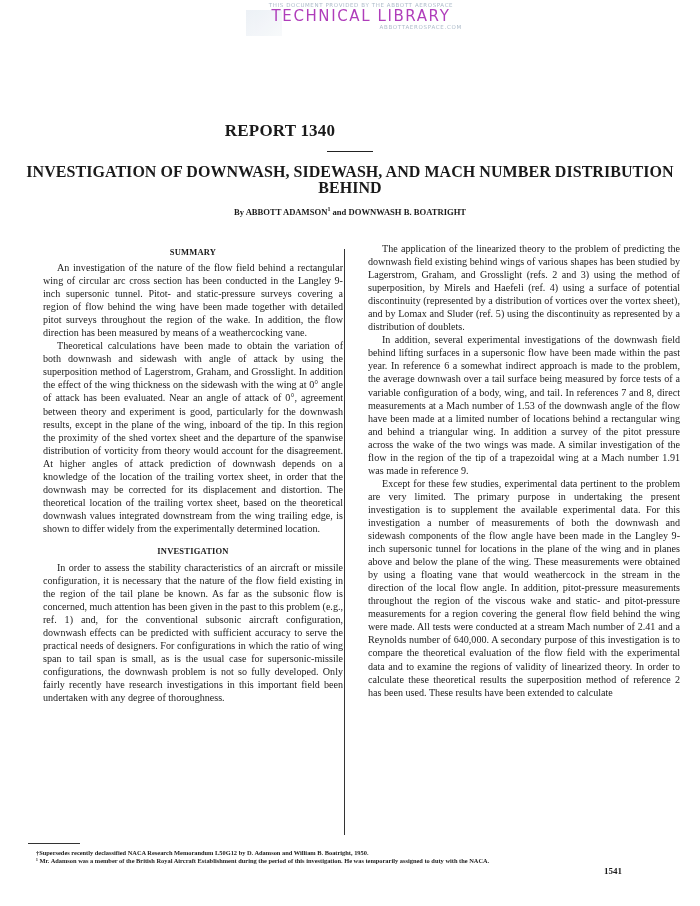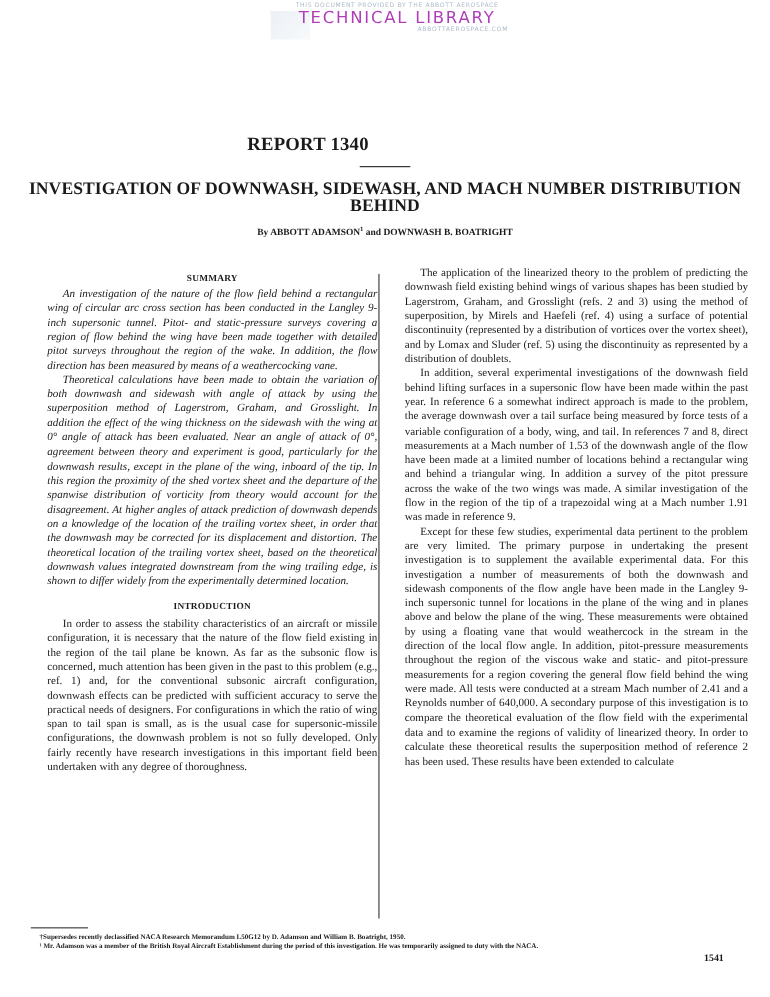--- a/index.html
+++ b/index.html
@@ -120,21 +120,21 @@
       font-weight: bold;
       font-size: 8.5px;
       letter-spacing: 0.2px;
       margin: 0 0 3px 0;
       line-height: 12px;
     }
     .para {
       margin: 0;
       text-indent: 14px;
     }
-    .italic { font-style: italic; }
+    .italic { }
     .intro-head { margin-top: 10px; margin-bottom: 4px; }
 
     .fn-rule {
       position: absolute;
       left: 28px;
       top: 843px;
       width: 52px;
       height: 1px;
       background: #333;
     }
@@ -145,21 +145,21 @@
       width: 640px;
       font-family: "Liberation Serif", serif;
       font-size: 6.4px;
       line-height: 8.3px;
       font-weight: bold;
       color: #222;
     }
     .footnotes p { margin: 0; white-space: nowrap; }
     .page-number {
       position: absolute;
-      left: 640px;
+      left: 604px;
       top: 866px;
       font-family: "Liberation Serif", serif;
       font-weight: bold;
       font-size: 9px;
     }
   </style>
 </head>
 <body>
 
 <div class="watermark">
@@ -181,21 +181,21 @@
   <span>ABBOTT ADAMSON</span><sup>1</sup>
   <span>and</span>
   <span>DOWNWASH B. BOATRIGHT</span>
 </div>
 
 <div class="col col-left">
   <div class="section-head">SUMMARY</div>
   <p class="para italic">An investigation of the nature of the flow field behind a rectangular wing of circular arc cross section has been conducted in the Langley 9-inch supersonic tunnel. Pitot- and static-pressure surveys covering a region of flow behind the wing have been made together with detailed pitot surveys throughout the region of the wake. In addition, the flow direction has been measured by means of a weathercocking vane.</p>
   <p class="para italic">Theoretical calculations have been made to obtain the variation of both downwash and sidewash with angle of attack by using the superposition method of Lagerstrom, Graham, and Grosslight. In addition the effect of the wing thickness on the sidewash with the wing at 0° angle of attack has been evaluated. Near an angle of attack of 0°, agreement between theory and experiment is good, particularly for the downwash results, except in the plane of the wing, inboard of the tip. In this region the proximity of the shed vortex sheet and the departure of the spanwise distribution of vorticity from theory would account for the disagreement. At higher angles of attack prediction of downwash depends on a knowledge of the location of the trailing vortex sheet, in order that the downwash may be corrected for its displacement and distortion. The theoretical location of the trailing vortex sheet, based on the theoretical downwash values integrated downstream from the wing trailing edge, is shown to differ widely from the experimentally determined location.</p>
 
-  <div class="section-head intro-head">INTRODUCTION</div>
+  <div class="section-head intro-head">INVESTIGATION</div>
   <p class="para">In order to assess the stability characteristics of an aircraft or missile configuration, it is necessary that the nature of the flow field existing in the region of the tail plane be known. As far as the subsonic flow is concerned, much attention has been given in the past to this problem (e.g., ref. 1) and, for the conventional subsonic aircraft configuration, downwash effects can be predicted with sufficient accuracy to serve the practical needs of designers. For configurations in which the ratio of wing span to tail span is small, as is the usual case for supersonic-missile configurations, the downwash problem is not so fully developed. Only fairly recently have research investigations in this important field been undertaken with any degree of thoroughness.</p>
 </div>
 
 <div class="col-divider"></div>
 
 <div class="col col-right">
   <p class="para">The application of the linearized theory to the problem of predicting the downwash field existing behind wings of various shapes has been studied by Lagerstrom, Graham, and Grosslight (refs. 2 and 3) using the method of superposition, by Mirels and Haefeli (ref. 4) using a surface of potential discontinuity (represented by a distribution of vortices over the vortex sheet), and by Lomax and Sluder (ref. 5) using the discontinuity as represented by a distribution of doublets.</p>
   <p class="para">In addition, several experimental investigations of the downwash field behind lifting surfaces in a supersonic flow have been made within the past year. In reference 6 a somewhat indirect approach is made to the problem, the average downwash over a tail surface being measured by force tests of a variable configuration of a body, wing, and tail. In references 7 and 8, direct measurements at a Mach number of 1.53 of the downwash angle of the flow have been made at a limited number of locations behind a rectangular wing and behind a triangular wing. In addition a survey of the pitot pressure across the wake of the two wings was made. A similar investigation of the flow in the region of the tip of a trapezoidal wing at a Mach number 1.91 was made in reference 9.</p>
   <p class="para">Except for these few studies, experimental data pertinent to the problem are very limited. The primary purpose in undertaking the present investigation is to supplement the available experimental data. For this investigation a number of measurements of both the downwash and sidewash components of the flow angle have been made in the Langley 9-inch supersonic tunnel for locations in the plane of the wing and in planes above and below the plane of the wing. These measurements were obtained by using a floating vane that would weathercock in the stream in the direction of the local flow angle. In addition, pitot-pressure measurements throughout the region of the viscous wake and static- and pitot-pressure measurements for a region covering the general flow field behind the wing were made. All tests were conducted at a stream Mach number of 2.41 and a Reynolds number of 640,000. A secondary purpose of this investigation is to compare the theoretical evaluation of the flow field with the experimental data and to examine the regions of validity of linearized theory. In order to calculate these theoretical results the superposition method of reference 2 has been used. These results have been extended to calculate</p>
 </div>

